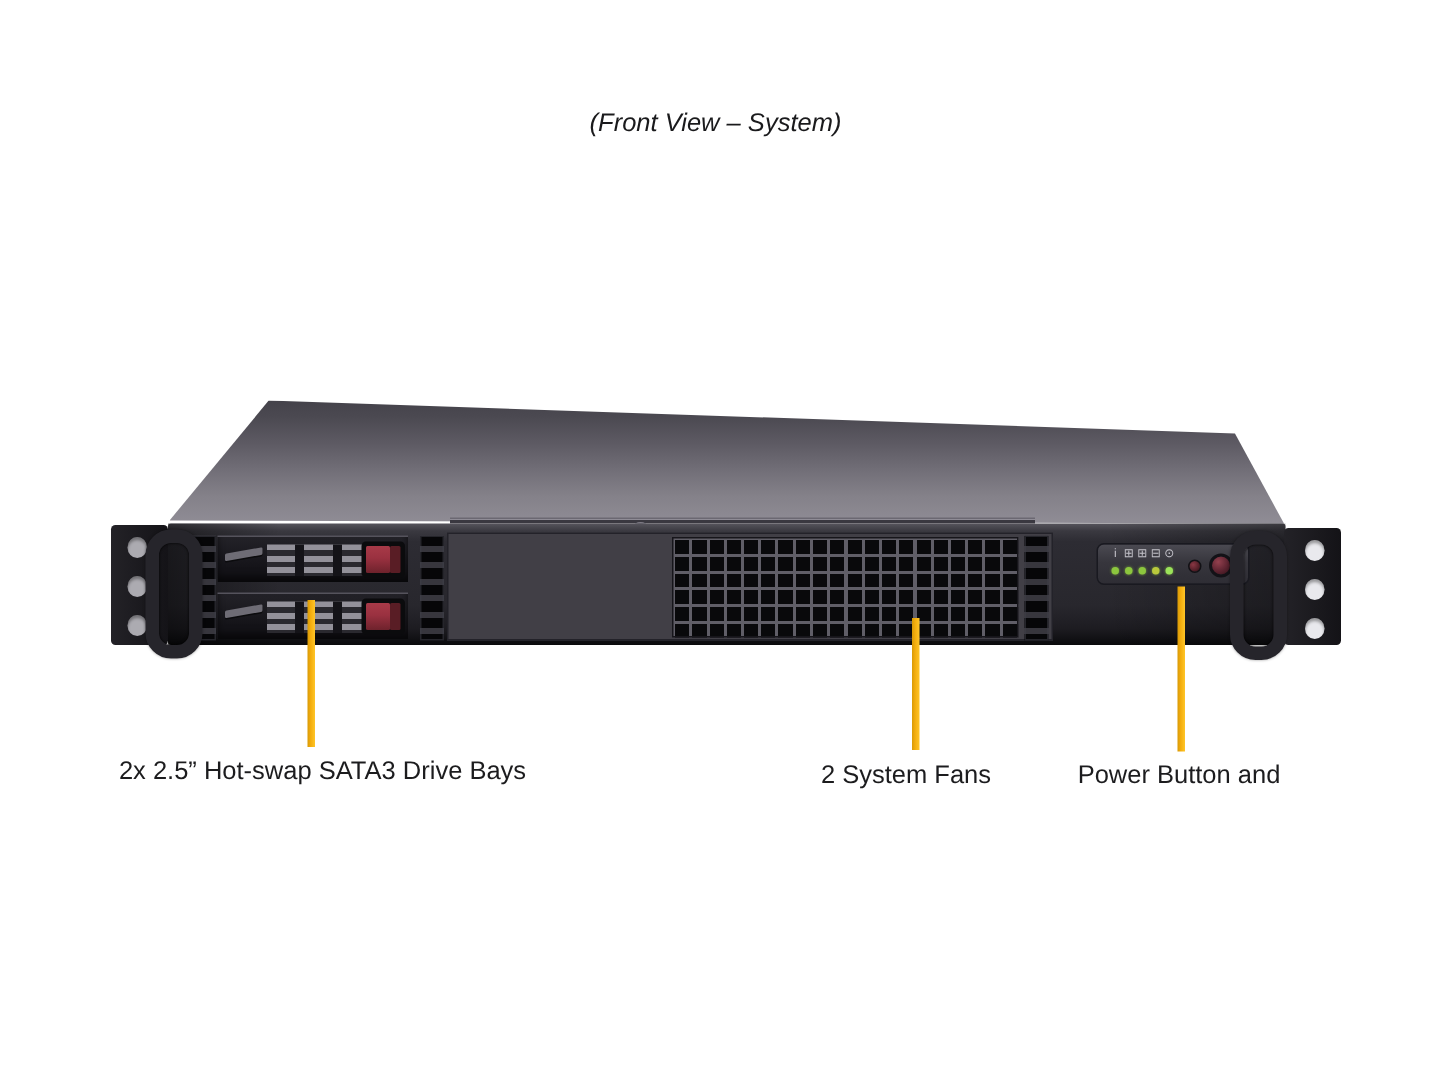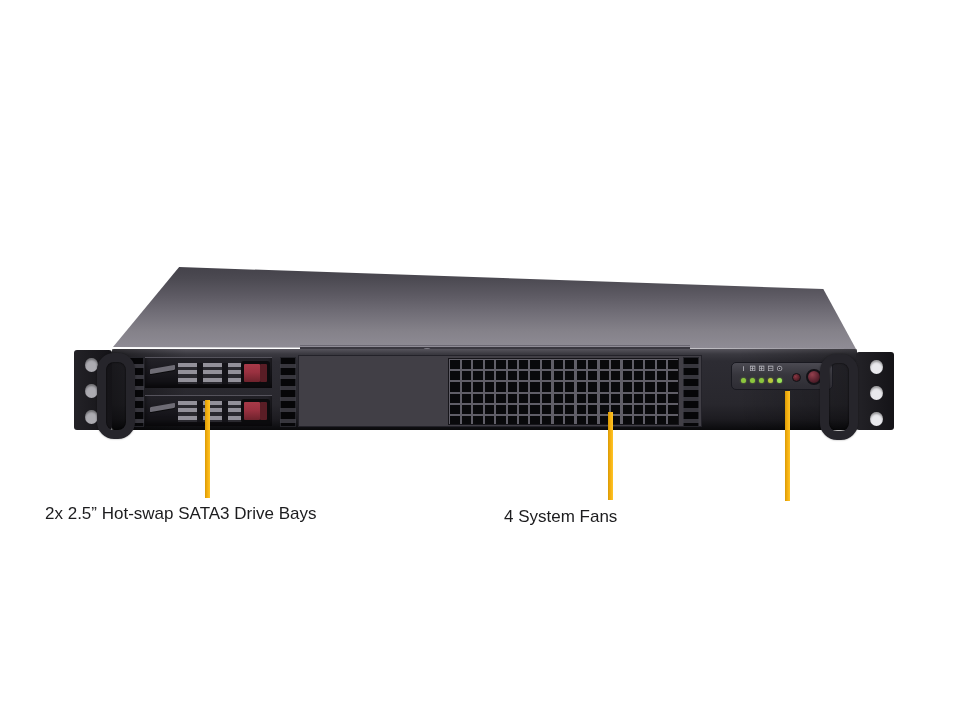--- a/index.html
+++ b/index.html
@@ -142,31 +142,32 @@
   
   .callout-line {
     position: absolute; width: 5px;
     background: linear-gradient(90deg,#d89a06,var(--callout-line,#F2AC0D) 40%,#ffc527);
   }
   .line-1 { left: 205px; top: 400px; height: 98px; }
   .line-2 { left: 608px; top: 412px; height: 88px; }
   .line-3 { left: 785px; top: 391px; height: 110px; }
   .callout-label {
     position: absolute; font-size: 17px; color: var(--label-text,#1c1c1e);
-    line-height: 21px;
+    text-align: center; line-height: 21px;
   }
   .label-1 { left: 45px;  top: 503px; width: 340px; }
   .label-2 { left: 504px; top: 506px; width: 200px; }
   .label-3 { left: 686px; top: 506px; width: 200px; }
 </style>
 </head>
 <body>
 
 <div class="scene">
 
+  <div class="fig-title">(Front View – System)</div>
 
   <div class="lid"></div>
   <div class="lid-groove"></div>
   <div class="lid-screw"></div>
 
   <div class="face"></div>
 
   <div class="door"></div>
   <div class="grille"></div>
 
@@ -217,17 +218,18 @@
     <span class="hole h-3"></span>
   </div>
   <div class="handle handle-left"></div>
   <div class="handle handle-right"></div>
 
   <div class="callout-line line-1"></div>
   <div class="callout-line line-2"></div>
   <div class="callout-line line-3"></div>
 
   <div class="callout-label label-1">2x 2.5” Hot-swap SATA3 Drive Bays</div>
-  <div class="callout-label label-2">4 System Fans</div>
+  <div class="callout-label label-2">2 System Fans</div>
   <div class="callout-label label-3">
+    <div>Power Button and</div>
   </div>
 
 </div>
 
 </body></html>

